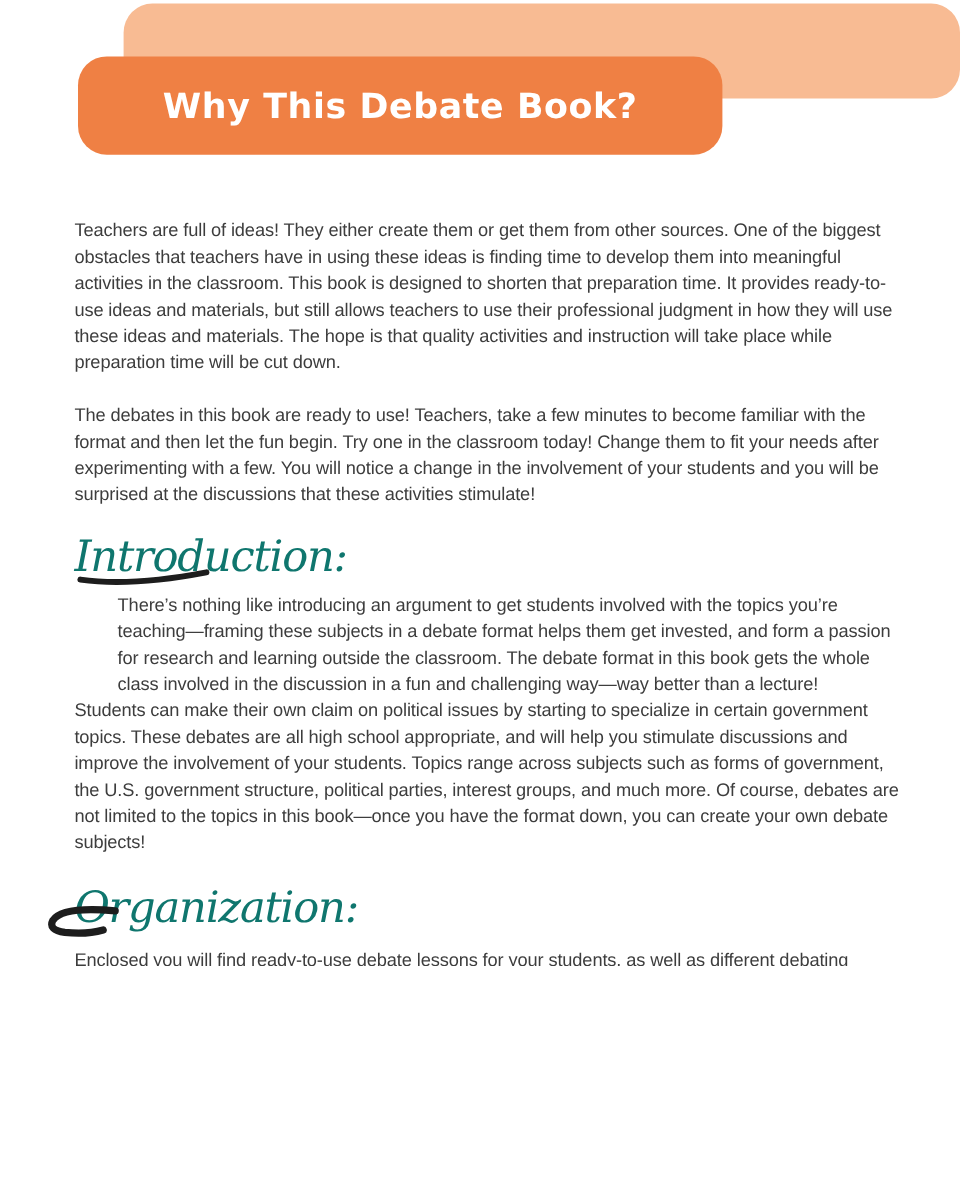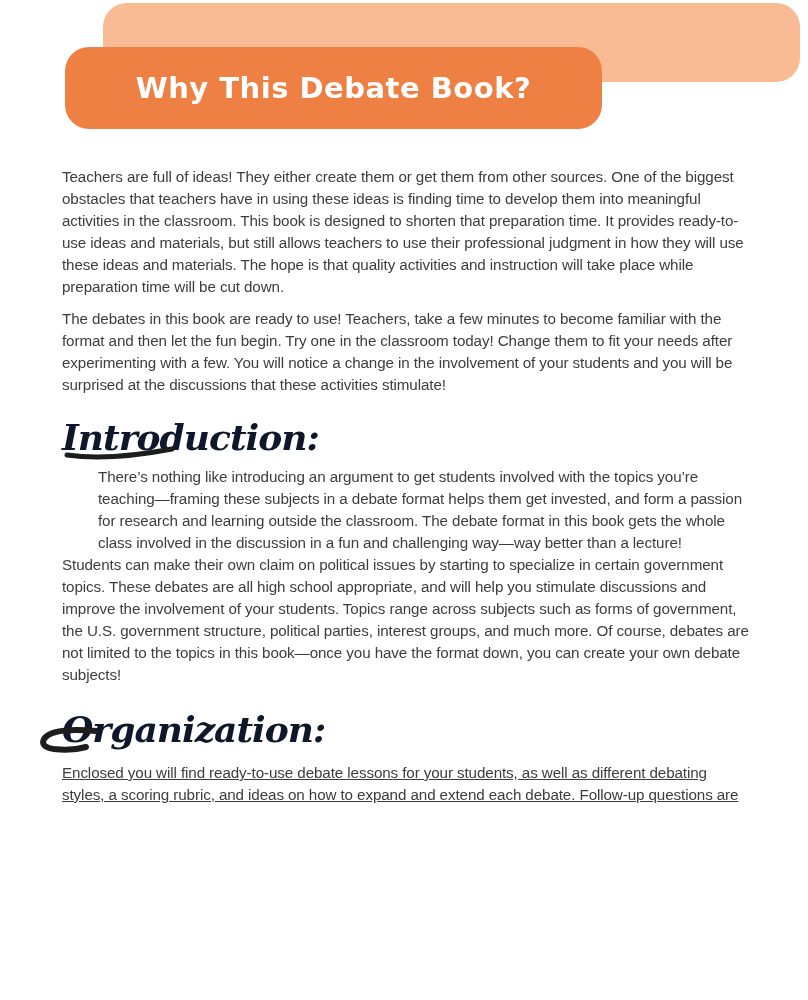--- a/index.html
+++ b/index.html
@@ -36,35 +36,35 @@
     font-family: "DejaVu Sans", sans-serif;
     font-weight: bold;
     font-size: 29px;
     letter-spacing: 0.5px;
     white-space: nowrap;
   }
 
   
   .content {
     position: absolute;
-    left: 62px; top: 166px;
+    left: 62px; top: 182px;
     width: 688px;
     color: #3d3d3d;
     font-size: 15.2px;
     line-height: 22px;
     letter-spacing: -0.1px;
   }
   .para { margin: 0; }
-  .para-2 { margin-top: 10px; }
+  .para-2 { margin-top: 22px; }
 
   .script-heading {
     font-family: "DejaVu Serif", serif;
     font-style: italic;
-    font-weight: bold;
-    color: #0f172a;
+    font-weight: normal;
+    color: #0f766e;
     letter-spacing: -1px;
     position: relative;
     display: block;
     width: fit-content;
   }
   .heading-intro { margin-top: 19px; font-size: 36px; line-height: 44px; }
   .heading-scope { margin-top: 17px; font-size: 36px; line-height: 48px; }
   .heading-org   { margin-top: 15px; font-size: 36px; line-height: 56px; }
   .body-intro { margin-top: 7px; margin-left: 36px; }
   .body-scope { }

